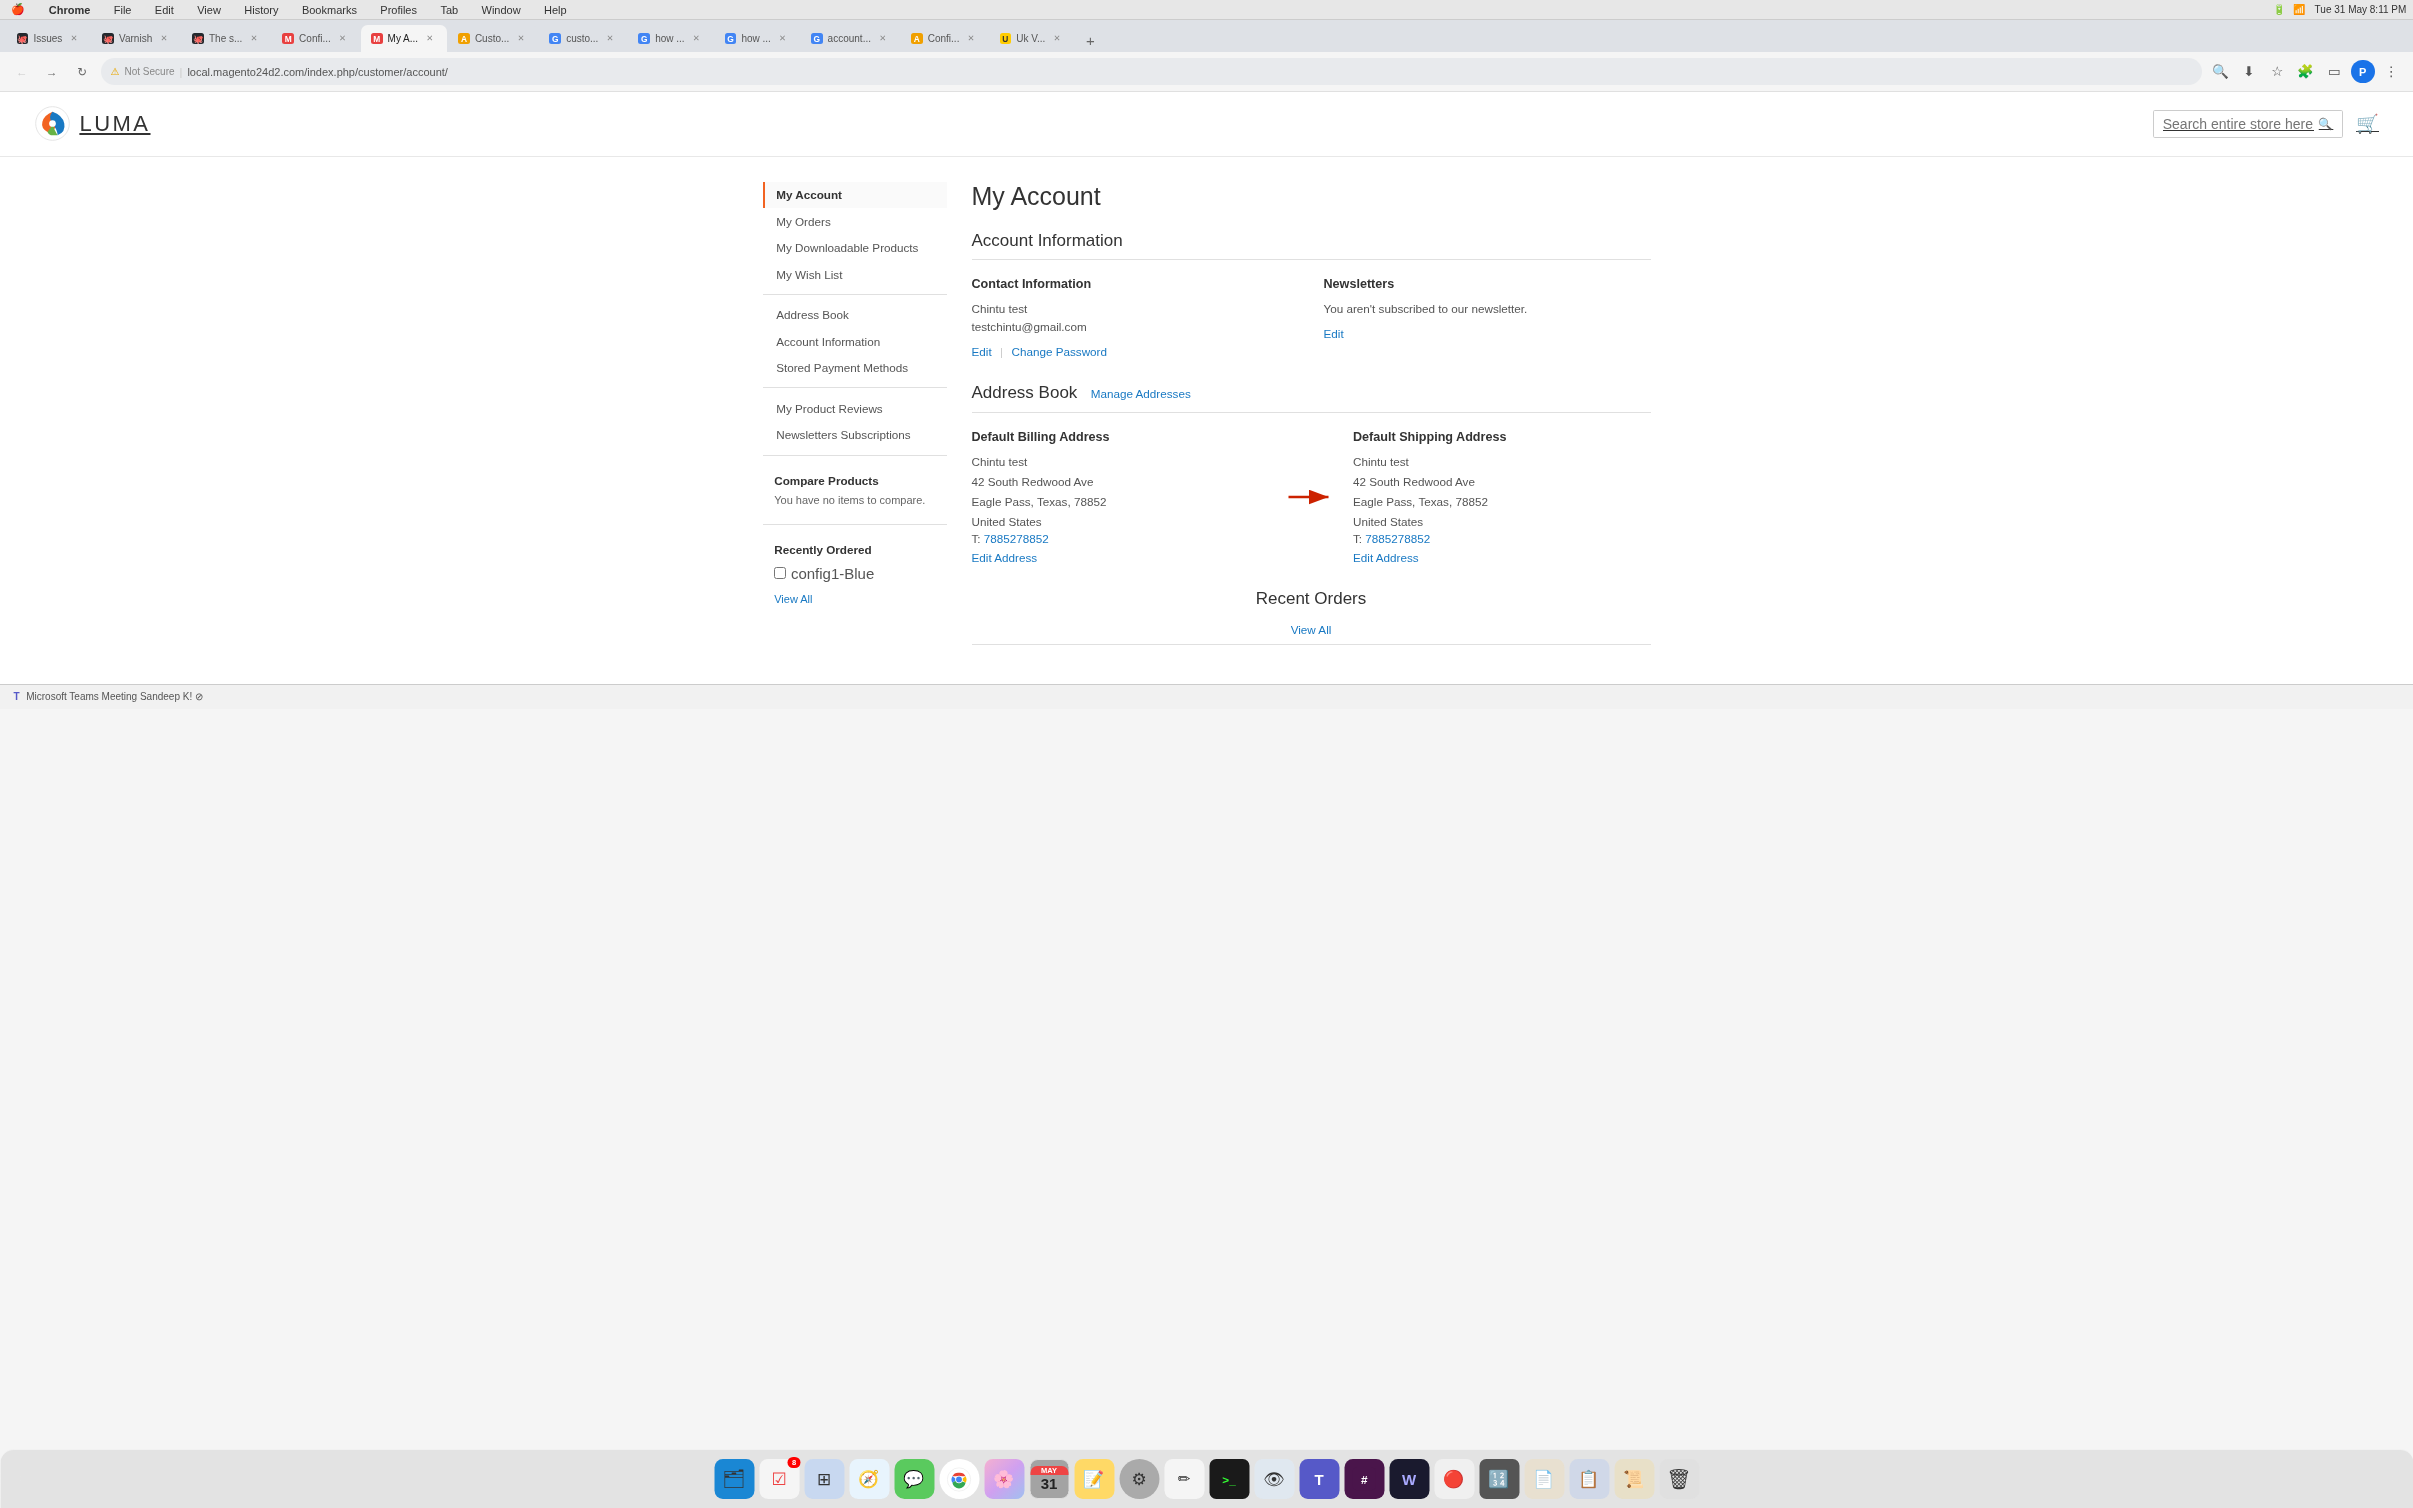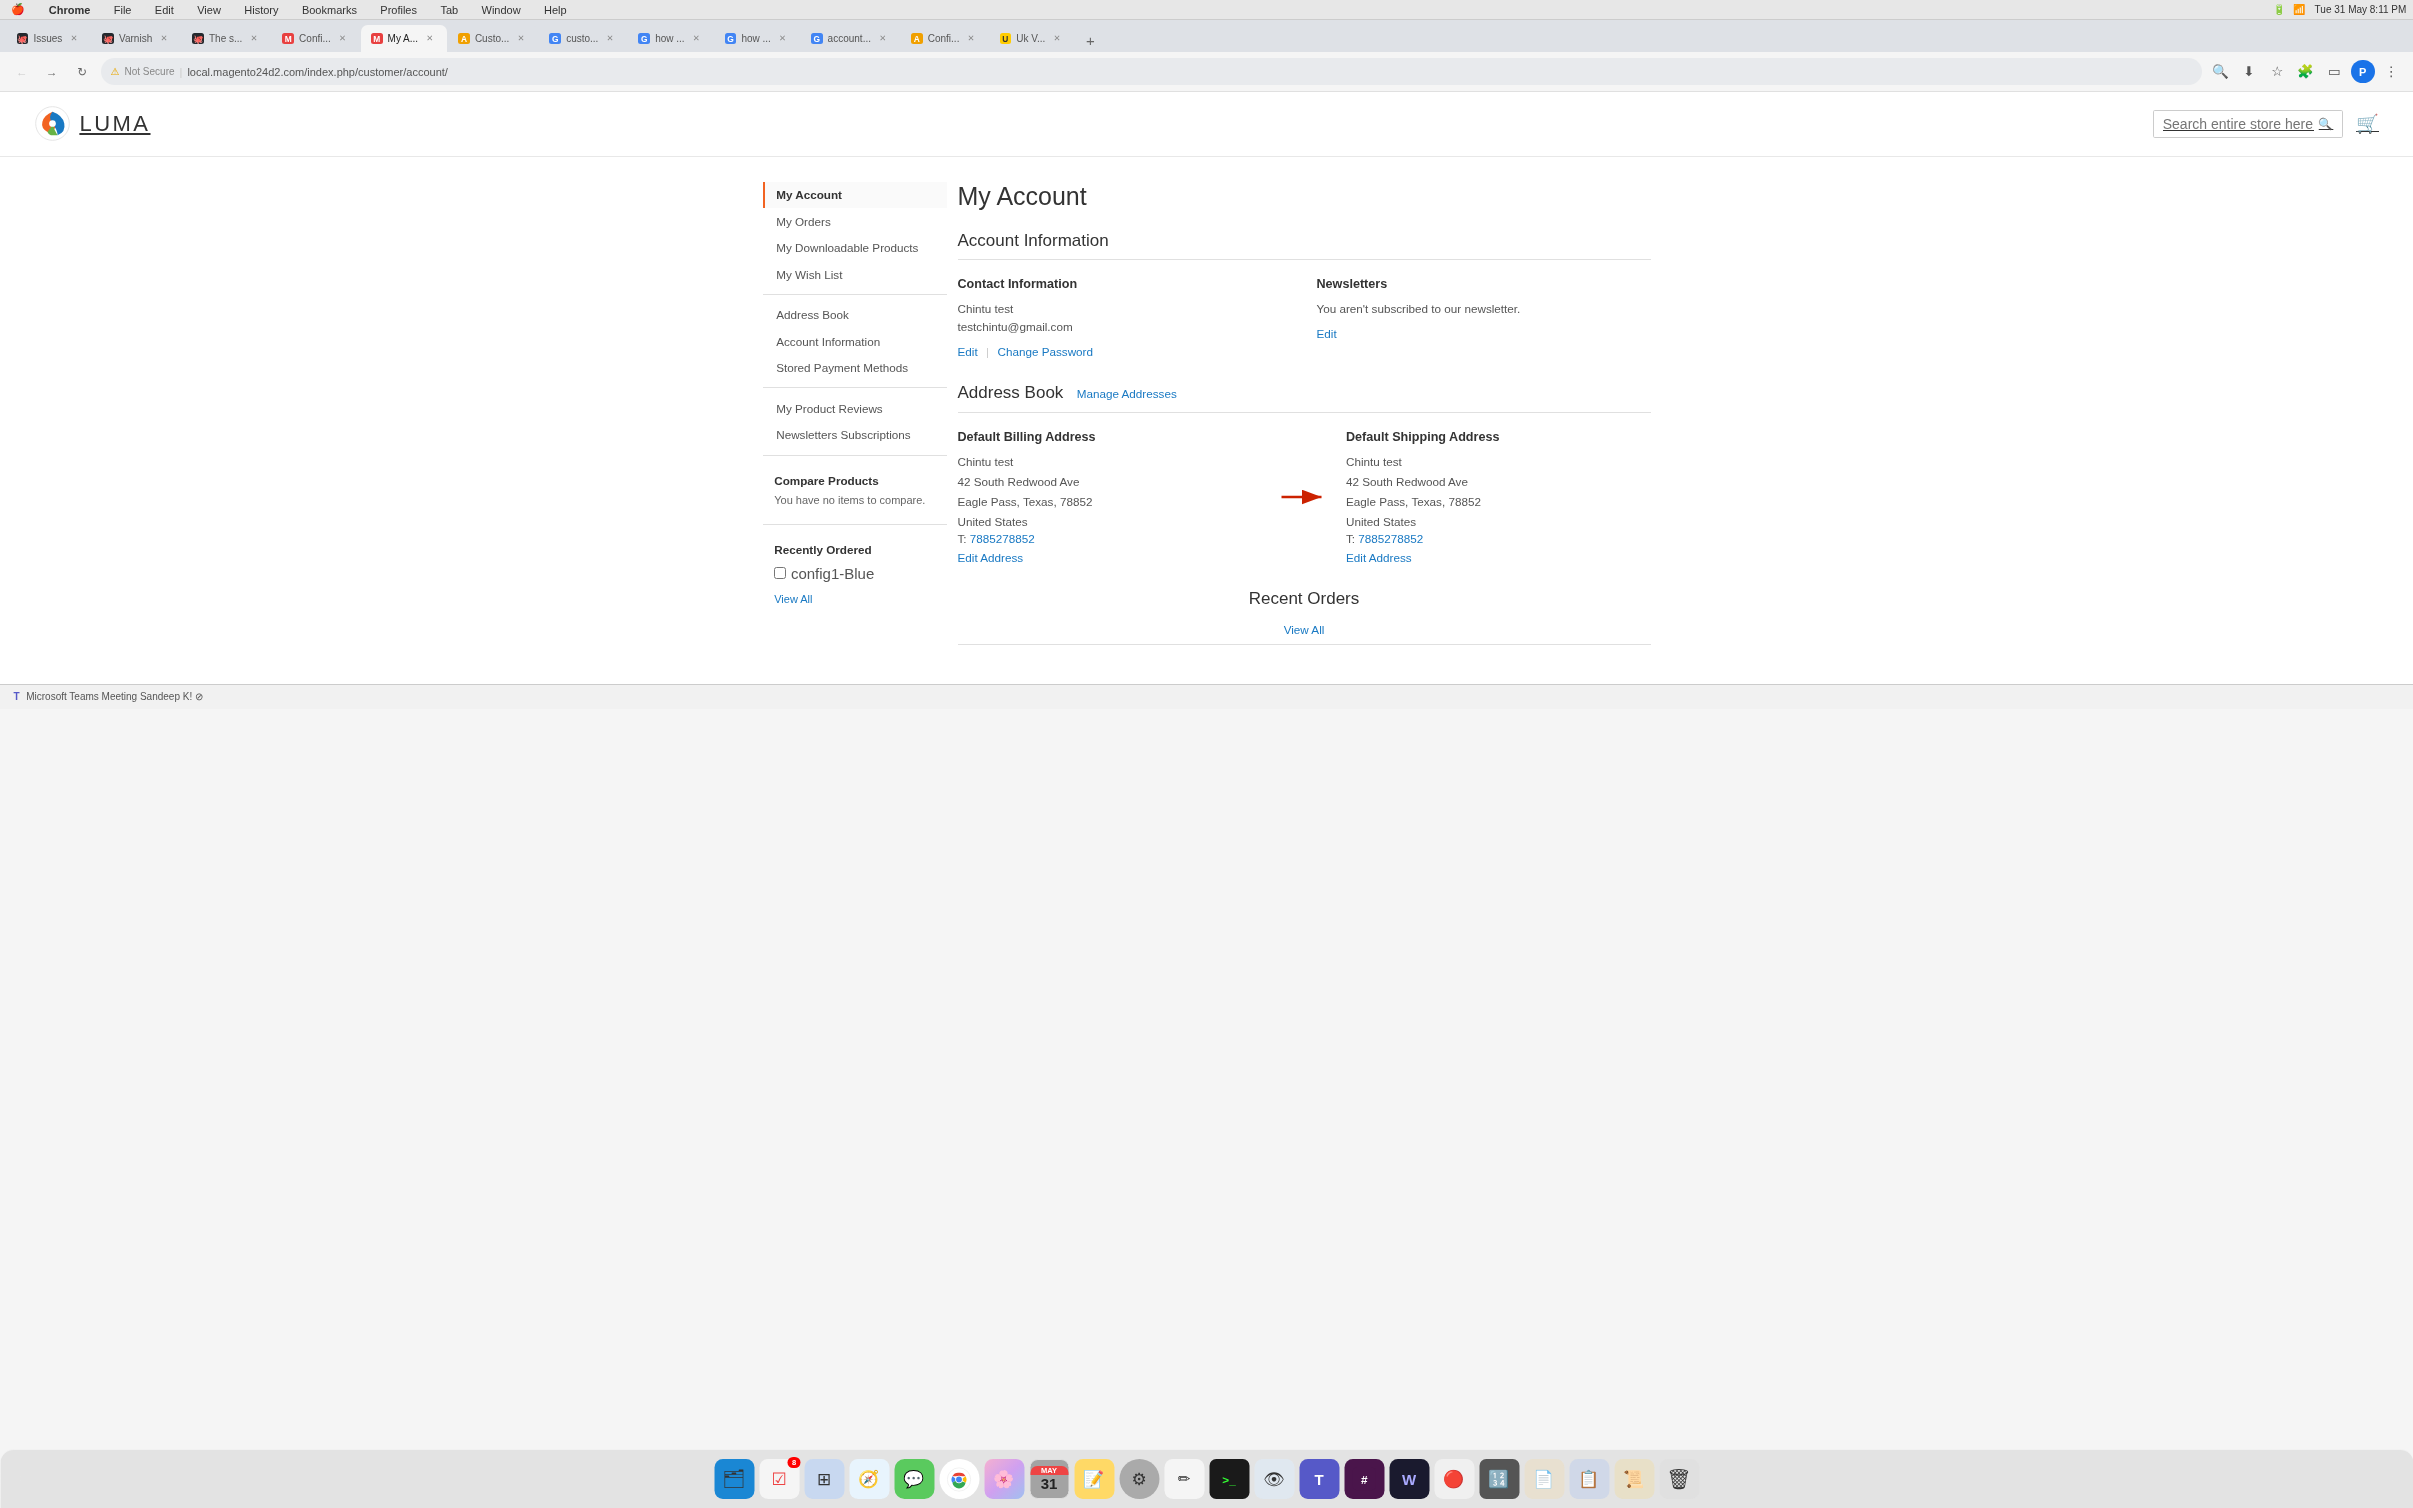--- a/index.html
+++ b/index.html
@@ -117,21 +117,21 @@
     }
     .store-search input { border: none; outline: none; font-size: 14px; color: #999; width: 151px; text-align: right; }
     .cart-icon { font-size: 18.4px; color: #555; cursor: pointer; }
 
     
     .main-layout {
       display: flex;
       max-width: 922px;
       margin: 0 auto;
       padding: 25px 17px;
-      gap: 11px;
+      gap: 25px;
     }
 
     
     .sidebar {
       width: 184px;
       flex-shrink: 0;
     }
     .sidebar-section { margin-bottom: 0; }
     .sidebar-item {
       padding: 6.7px 11.7px;

